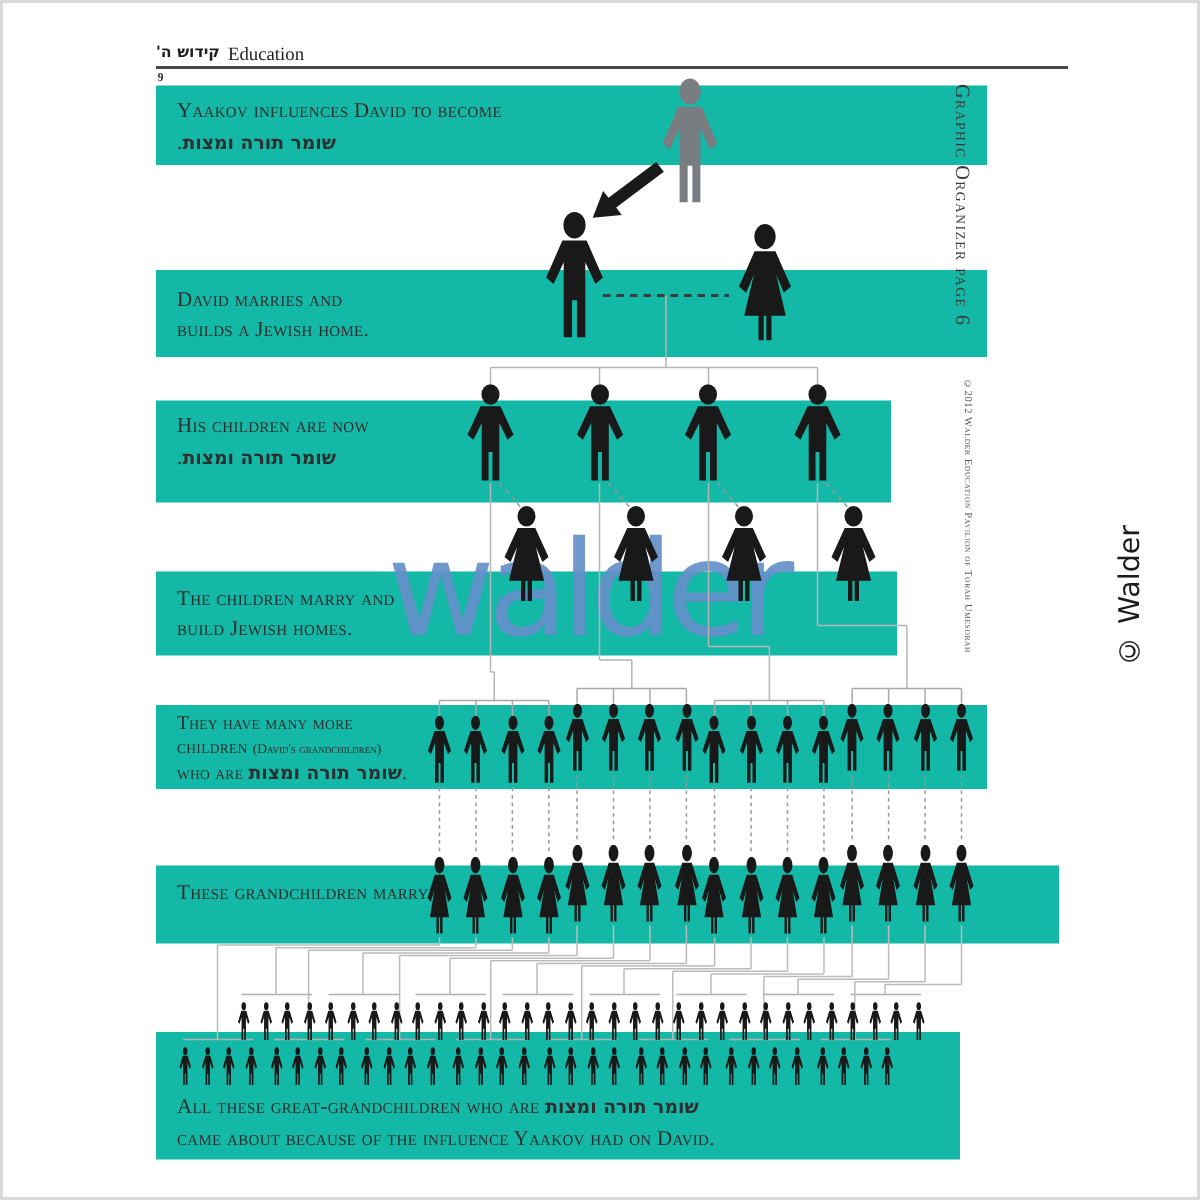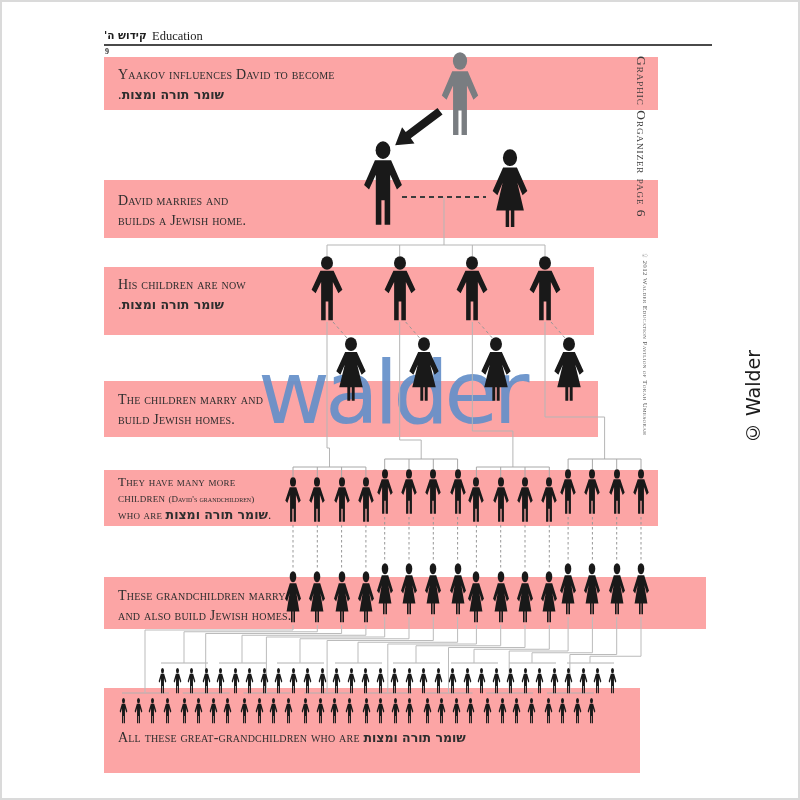--- a/index.html
+++ b/index.html
@@ -7,21 +7,21 @@
   body{position:relative;font-family:"Liberation Serif",serif}
   .frame{position:absolute;inset:0;border:2px solid #dadada;z-index:9;pointer-events:none}
 
   
   #hebrew-title{position:absolute;left:104px;top:29px;font-family:"DejaVu Sans",sans-serif;font-weight:bold;font-size:10.5px;color:#1e1e1e;z-index:6}
   #doc-title{position:absolute;left:152px;top:29px;font-size:12.5px;color:#1e1e1e;z-index:6}
   #header-rule{position:absolute;left:104px;top:44px;width:608px;height:1.5px;background:#4a4a4a;z-index:6}
   #page-number{position:absolute;left:105px;top:47px;font-size:8px;font-weight:bold;color:#333;z-index:6}
 
   
-  .band{position:absolute;background:#fca5a5;z-index:1}
+  .band{position:absolute;background:#14b8a6;z-index:1}
   .btxt{position:relative;z-index:2;font-variant:small-caps;color:#2e2e2e;font-size:14px;line-height:20px;padding-left:14px;letter-spacing:.2px}
   .heb{font-family:"DejaVu Sans",sans-serif;font-weight:bold;font-size:12.5px;font-variant:normal;letter-spacing:0}
   .note{font-size:9px;letter-spacing:0}
   #band1{left:104px;top:57px;width:554px;height:53px}  #band1 .btxt{padding-top:8px}
   #band2{left:104px;top:180px;width:554px;height:58px} #band2 .btxt{padding-top:11px}
   #band3{left:104px;top:267px;width:490px;height:68px} #band3 .btxt{padding-top:8px}
   #band4{left:104px;top:381px;width:494px;height:56px} #band4 .btxt{padding-top:9px}
   #band5{left:104px;top:470px;width:554px;height:56px} #band5 .btxt{padding-top:4px;font-size:13px;line-height:16px}
   #band6{left:104px;top:577px;width:602px;height:52px} #band6 .btxt{padding-top:9px}
   #band7{left:104px;top:688px;width:536px;height:85px} #band7 .btxt{padding-top:39px;line-height:21px}
@@ -92,26 +92,26 @@
 <div class="band" id="band5">
   <div class="btxt">
     <span>They have many more</span><br>
     <span>children </span><span class="note">(David's grandchildren)</span><br>
     <span>who are </span><span class="heb" dir="rtl">שומר תורה ומצות</span><span>.</span>
   </div>
 </div>
 <div class="band" id="band6">
   <div class="btxt">
     <span>These grandchildren marry</span><br>
-    <span>and also build Jewish homes.</span>
   </div>
 </div>
 <div class="band" id="band7">
   <div class="btxt">
     <span>All these great-grandchildren who are </span><span class="heb" dir="rtl">שומר תורה ומצות</span><br>
+    <span>came about because of the influence Yaakov had on David.</span>
   </div>
 </div>
 
 <div id="center-watermark" style="color: rgba(100, 143, 201, 0.92);">walder</div>
 
 <svg id="lines-layer" width="800" height="800">
     <line x1="402" y1="197" x2="486" y2="197" stroke="#3c3c3c" stroke-width="2" stroke-dasharray="5,4"></line>
     <line x1="444" y1="197" x2="444" y2="245" stroke="#b5b5b5" stroke-width="1"></line>
     <line x1="327" y1="245" x2="545" y2="245" stroke="#b5b5b5" stroke-width="1"></line>
     <line x1="327" y1="245" x2="327" y2="256" stroke="#b5b5b5" stroke-width="1"></line>

